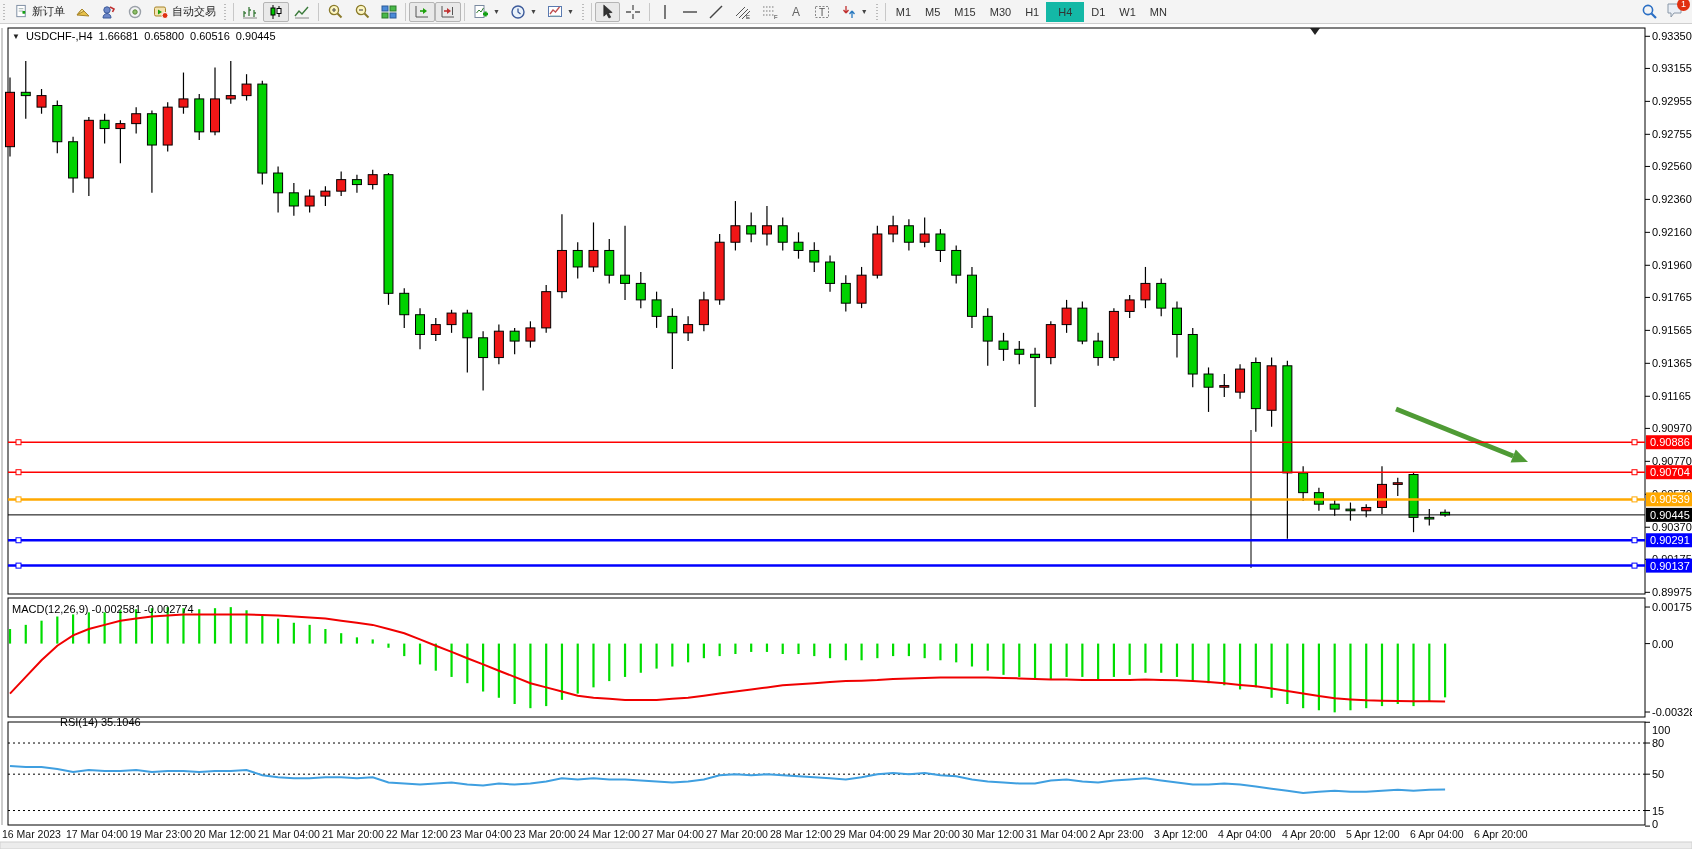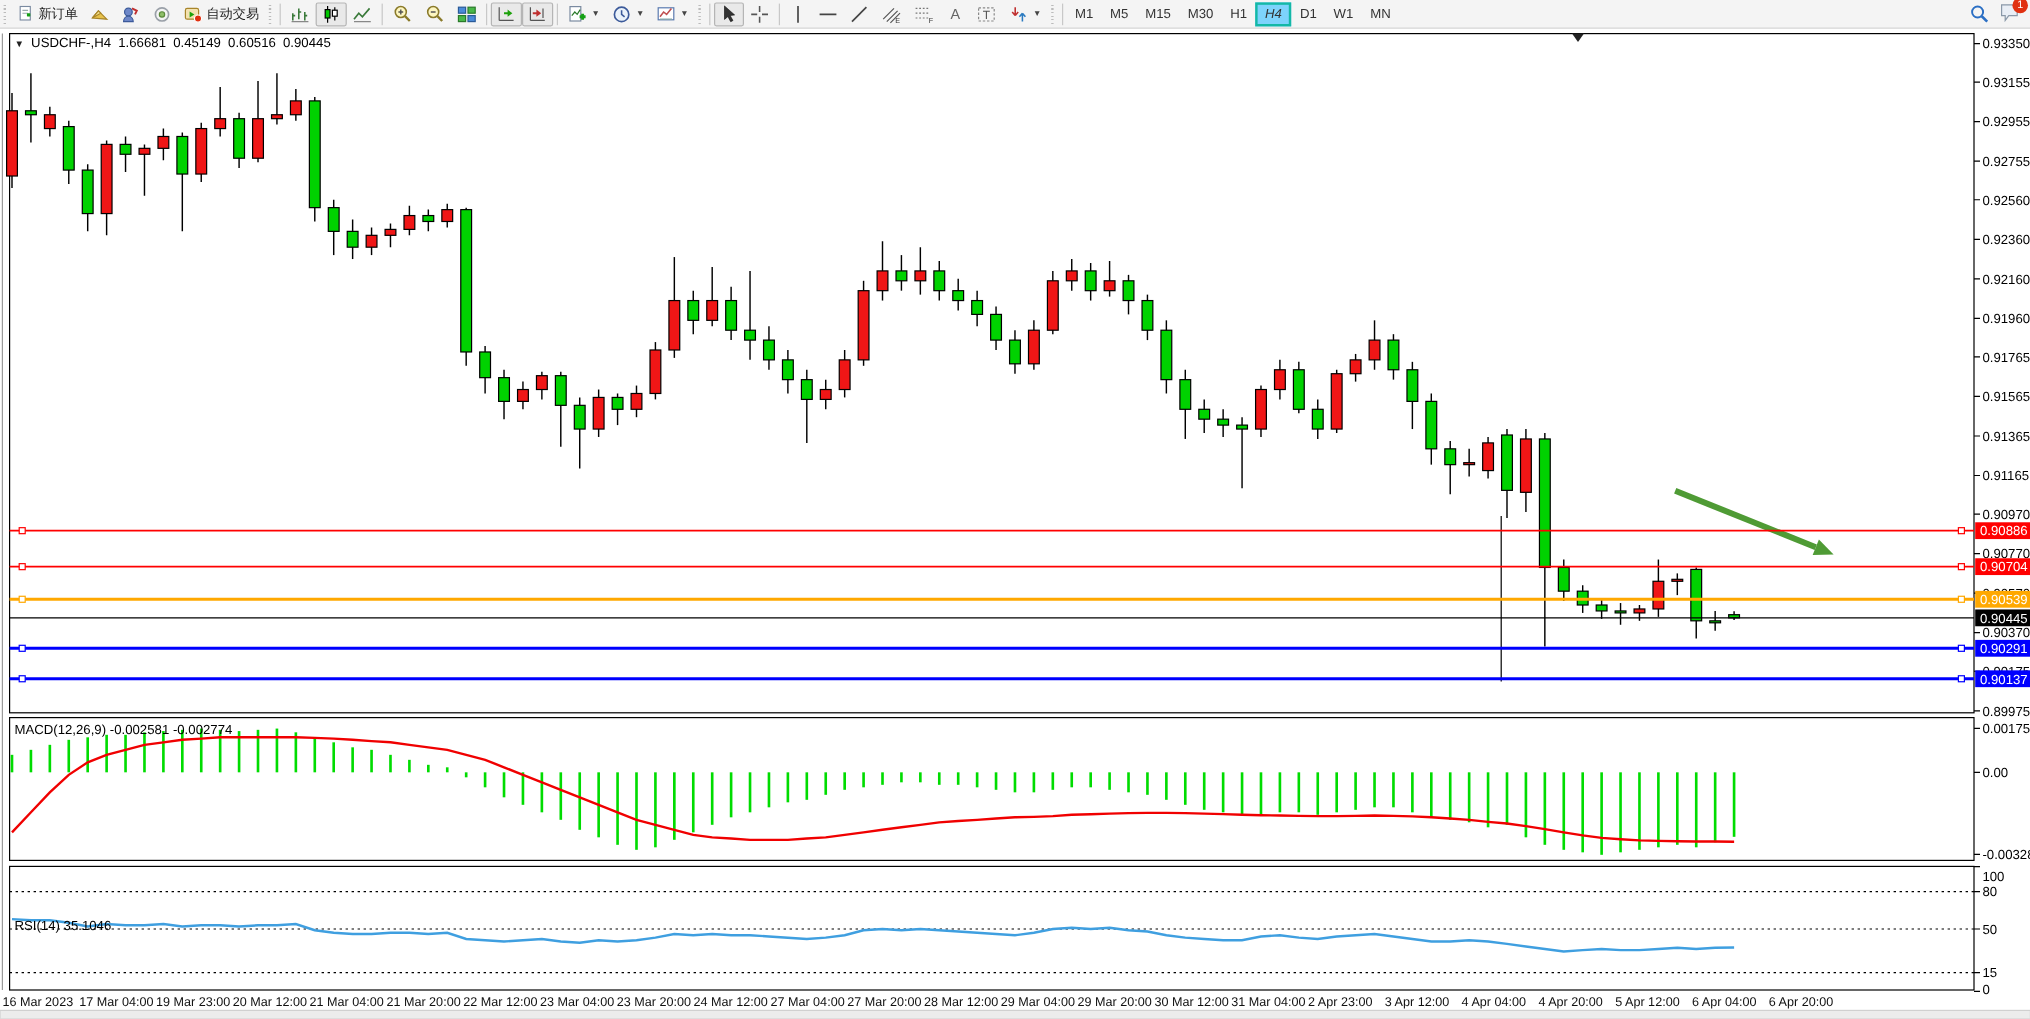--- a/index.html
+++ b/index.html
@@ -13,34 +13,34 @@
     background-image:repeating-linear-gradient(#bbb 0 1px,transparent 1px 3px);
     background-size:2px 100%; background-repeat:no-repeat; background-position:1px 0; }
   .sep { width:1px; height:18px; background:#c8c8c8; margin:0 3px; }
   .tb-btn { display:flex; align-items:center; gap:3px; height:20px; padding:0 4px;
     border:1px solid transparent; border-radius:2px; cursor:default; white-space:nowrap; }
   .tb-btn.pressed { background:#e9e9e9; border:1px solid #b5b5b5; }
   .tb-btn svg { display:block; }
   .caret { font-size:7px; color:#444; margin-left:1px; }
   .tf { padding:0 6px; height:20px; display:flex; align-items:center; color:#333;
     border:1px solid transparent; }
-  .tf.active { background:#7dd3fc; border:2px solid #14b8a6;font-style:italic; }
+  .tf.active { background:#14b8a6; border:6px solid #14b8a6; }
   .right-icons { margin-left:auto; display:flex; align-items:center; gap:8px; padding-right:8px; }
   .badge { position:absolute; top:-4px; right:-6px; background:#e03010; color:#fff;
     border-radius:8px; font-size:9px; min-width:13px; height:13px; line-height:13px;
     text-align:center; padding:0 2px; }
   .chat-wrap { position:relative; }
   
   #chart-wrap { position:absolute; top:24px; left:0; width:1692px; height:825px; background:#fff; }
   .chart-title { position:absolute; top:6px; left:12px; font-size:11px; color:#000;
     display:flex; gap:6px; align-items:center; z-index:5; }
   .chart-title .tri { font-size:8px; color:#222; }
   .pane-label { position:absolute; left:12px; font-size:11px; color:#000; z-index:5; }
   #macd-label { top:579px; }
-  #rsi-label { top:742px; }
+  #rsi-label { top:692px;margin-left:48px; }
 </style>
 </head>
 <body>
 
 <div class="toolbar">
   <div class="grip"></div>
 
   <div class="tb-btn">
     <svg width="15" height="15" viewBox="0 0 16 16">
       <rect x="3" y="1.5" width="9" height="12" fill="#fff" stroke="#7a8aa0"></rect>
@@ -260,21 +260,21 @@
       <span class="badge">1</span>
     </div>
   </div>
 </div>
 
 <div id="chart-wrap">
   <div class="chart-title">
     <span class="tri">▼</span>
     <span>USDCHF-,H4</span>
     <span>1.66681</span>
-    <span>0.45149</span>
+    <span>0.65800</span>
     <span>0.60516</span>
     <span>0.90445</span>
   </div>
   <div class="pane-label" id="macd-label">MACD(12,26,9) -0.002581 -0.002774</div>
   <div class="pane-label" id="rsi-label">RSI(14) 35.1046</div>
   <svg id="chart-svg" width="1692" height="825" style="font:11px 'Liberation Sans',sans-serif;">
       <rect x="8" y="4" width="1637" height="566" fill="#fff" stroke="#000"></rect>
       <rect x="8" y="574" width="1637" height="119" fill="#fff" stroke="#000"></rect>
       <rect x="8" y="698" width="1637" height="103" fill="#fff" stroke="#000"></rect>
       <line x1="2" y1="4" x2="2" y2="801" stroke="#9a9a9a"></line>

